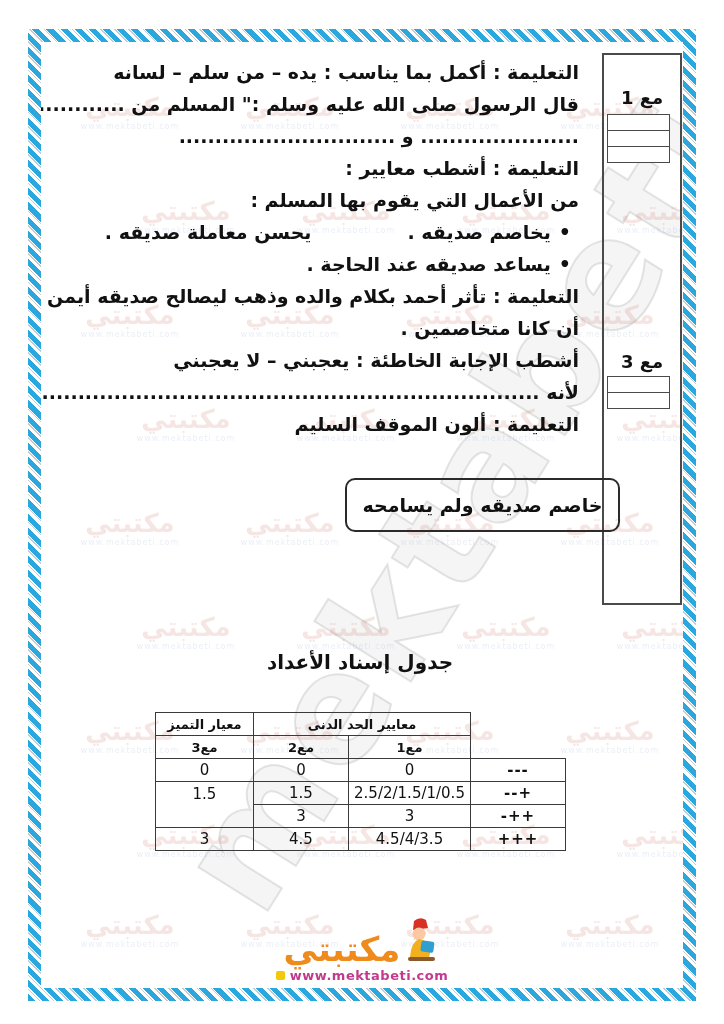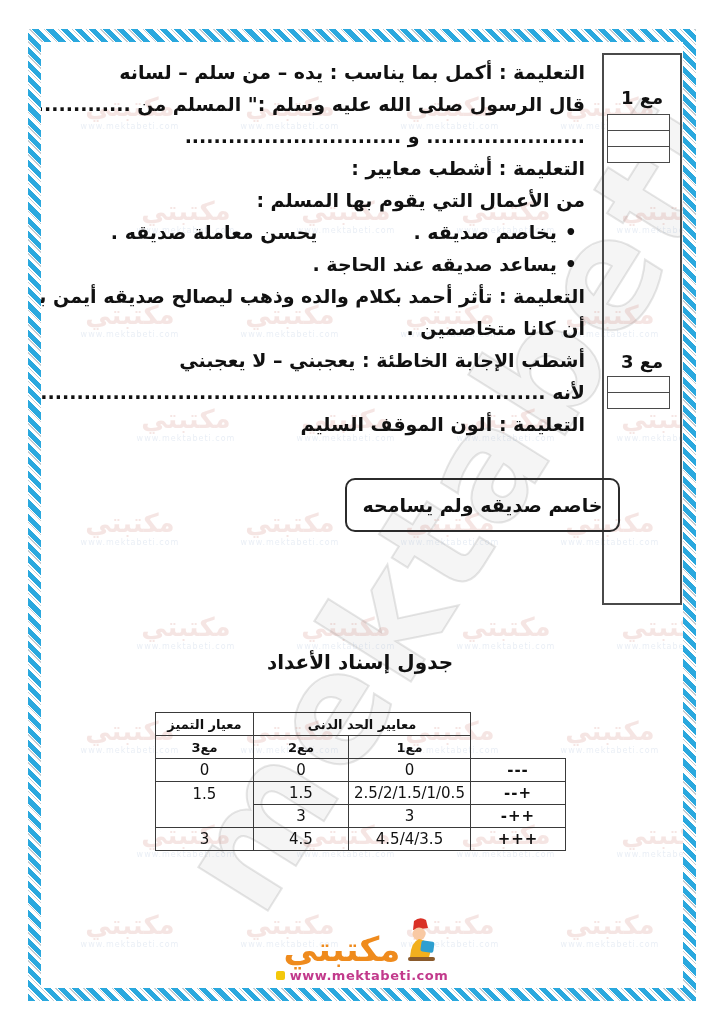--- a/index.html
+++ b/index.html
@@ -28,21 +28,21 @@
   .side-label{position:absolute;left:0;right:0;text-align:center;font-size:18px;font-weight:bold;
               direction:rtl;color:#111;}
   .side-label-1{top:32px;}
   .side-label-3{top:296px;}
   .mini-stack{position:absolute;left:3px;width:63px;}
   .mini-stack-1{top:60px;}
   .mini-stack-3{top:322px;}
   .mini-box{height:17px;border:1px solid #4a4a4a;background:#fff;margin-top:-1px;box-sizing:border-box;}
 
   
-  .main-text{position:absolute;top:14px;right:98px;left:6px;direction:rtl;text-align:right;
+  .main-text{position:absolute;top:14px;right:104px;left:6px;direction:rtl;text-align:right;
              font-weight:bold;font-size:19px;color:#111;}
   .line{height:32px;line-height:32px;white-space:nowrap;}
   .indent{padding-right:8px;}
   .gap2{margin-right:96px;}
   .bullet{margin-left:8px;}
 
   
   .choice{position:absolute;border:2px solid #2b2b2b;border-radius:10px;direction:rtl;
           display:flex;align-items:center;justify-content:center;text-align:center;
           font-weight:bold;font-size:19px;color:#111;box-sizing:border-box;}

